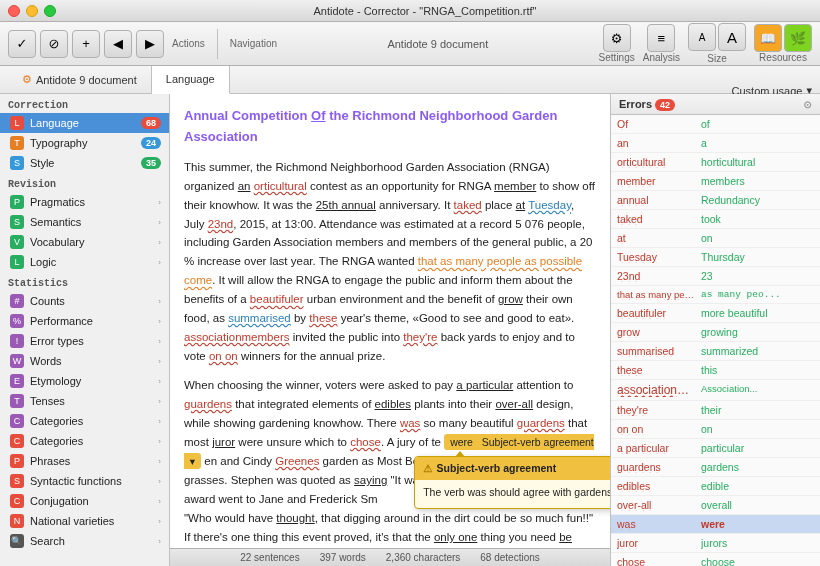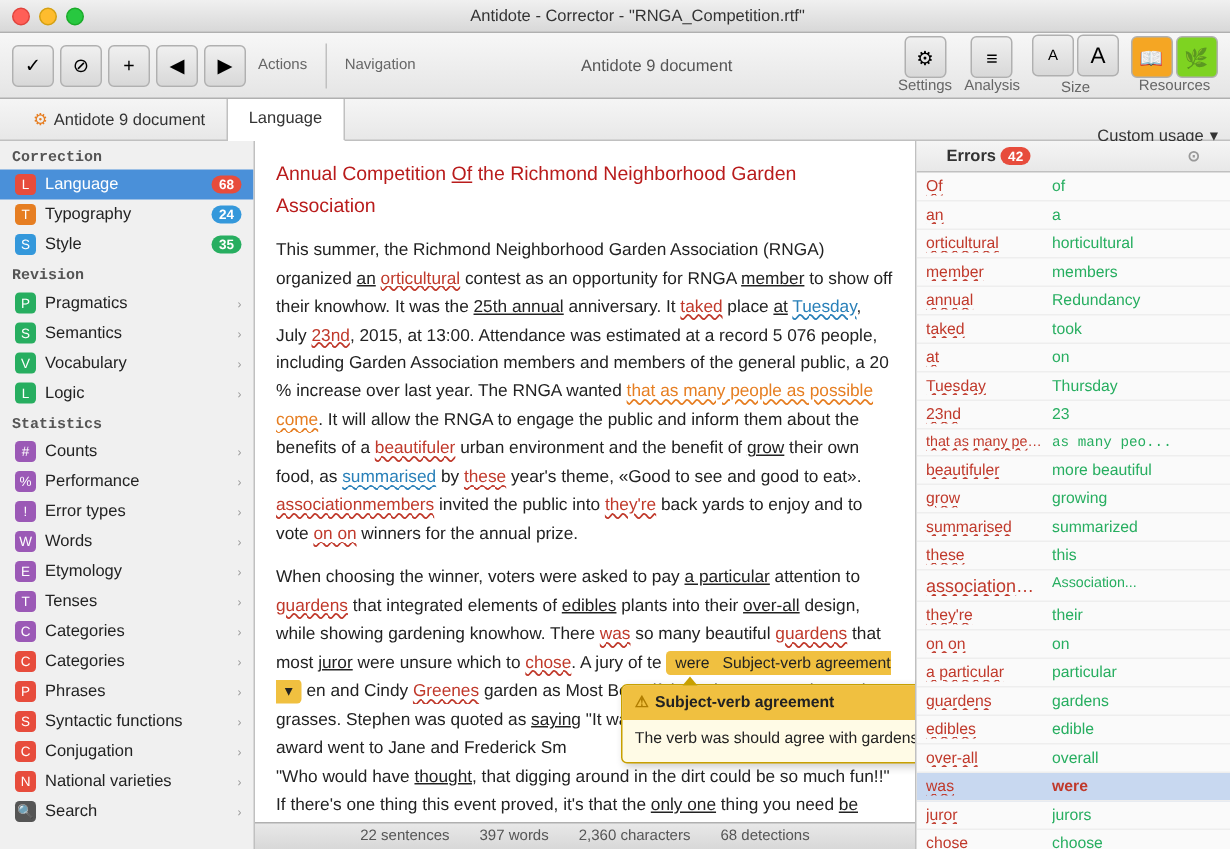--- a/index.html
+++ b/index.html
@@ -220,23 +220,23 @@
       flex: 1;
       overflow-y: auto;
       padding: 12px 14px;
       background: white;
       font-size: 12px;
       line-height: 1.6;
       color: #222;
     }
     .doc-title {
       font-size: 13px;
-      font-weight: 400;
+      font-weight: 700;
       margin-bottom: 10px;
-      color: #b91c1c;
+      color: #8b5cf6;
     }
     .doc-para {
       margin-bottom: 10px;
       font-size: 11.5px;
       line-height: 1.65;
     }
     .underline { text-decoration: underline; }
     .error-red { color: #c0392b; text-decoration: underline wavy #c0392b; }
     .error-orange { color: #e67e22; text-decoration: underline wavy #e67e22; }
     .error-blue { color: #2980b9; text-decoration: underline wavy #2980b9; }
@@ -296,21 +296,21 @@
       width: 210px;
       background: #fafafa;
       border-left: 1px solid #c0c0c0;
       display: flex;
       flex-direction: column;
       overflow: hidden;
     }
     .right-panel-header {
       background: linear-gradient(to bottom, #f5f5f5, #e8e8e8);
       border-bottom: 1px solid #c0c0c0;
-      padding: 4px 20px;
+      padding: 4px 8px;
       font-size: 11px;
       font-weight: 600;
       color: #333;
       display: flex;
       align-items: center;
       justify-content: space-between;
     }
     .errors-badge {
       background: #e74c3c;
       color: white;

